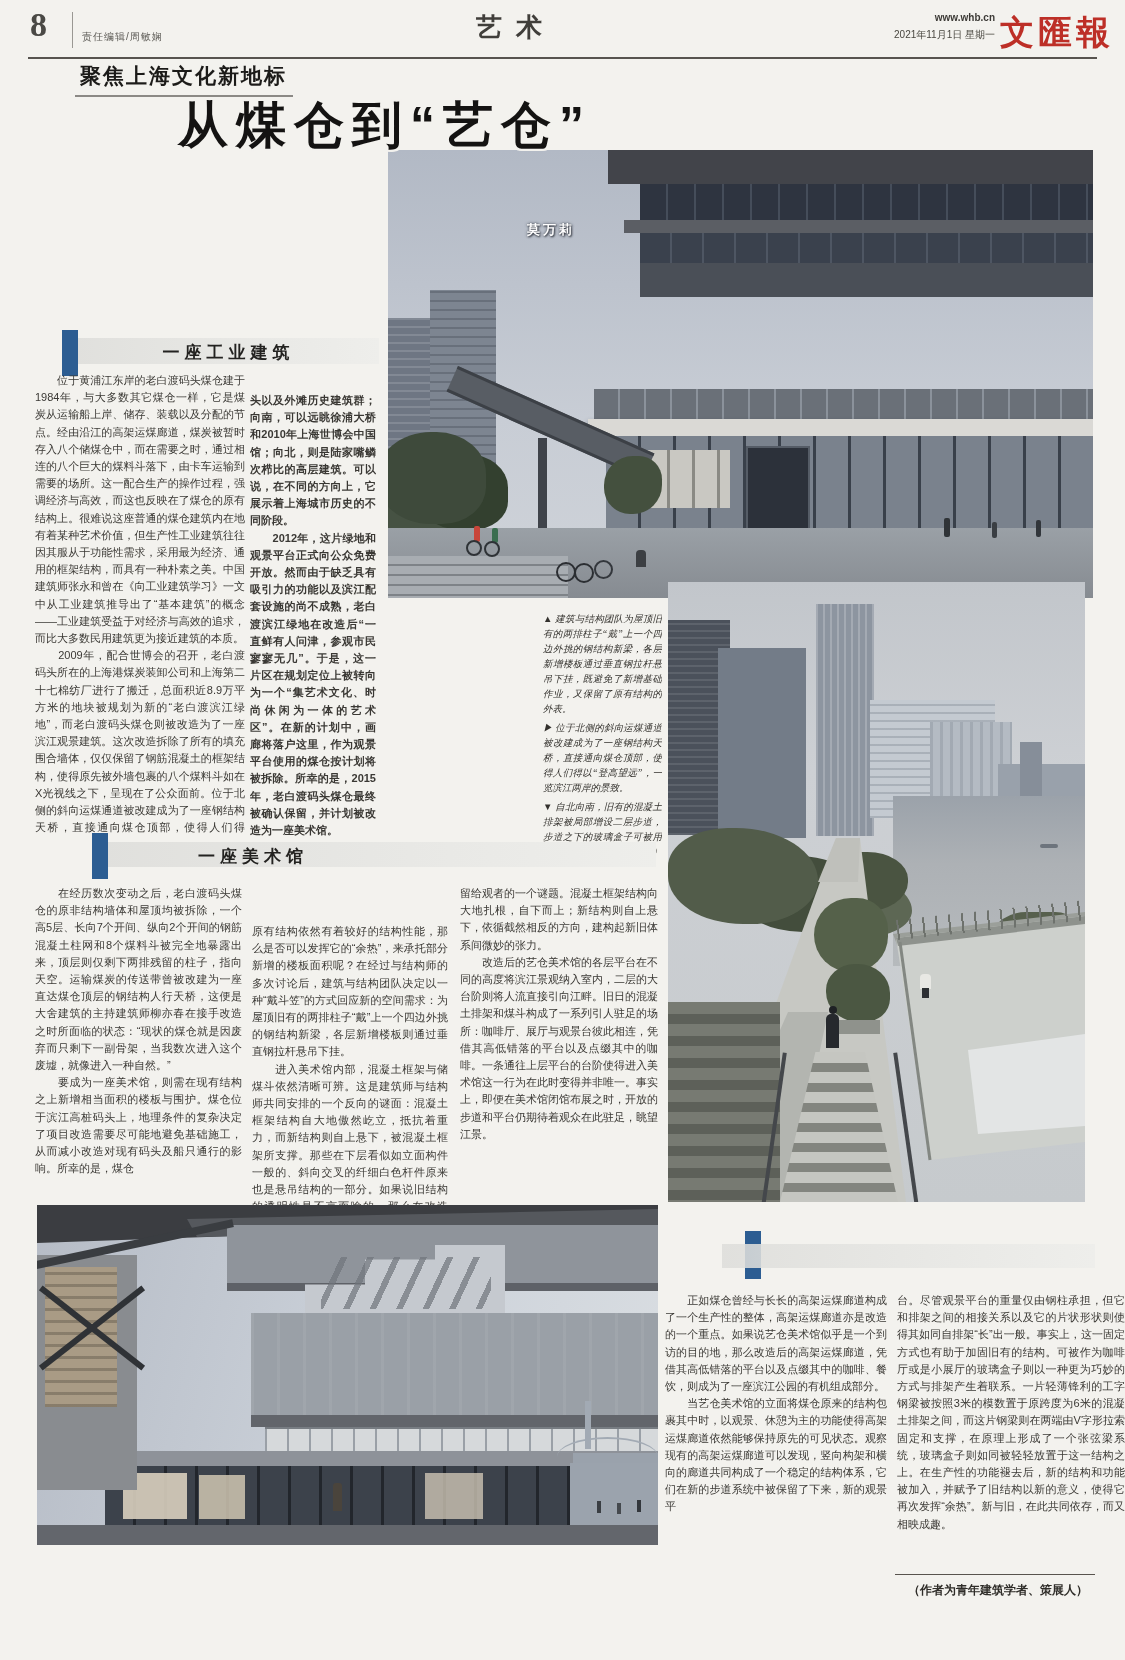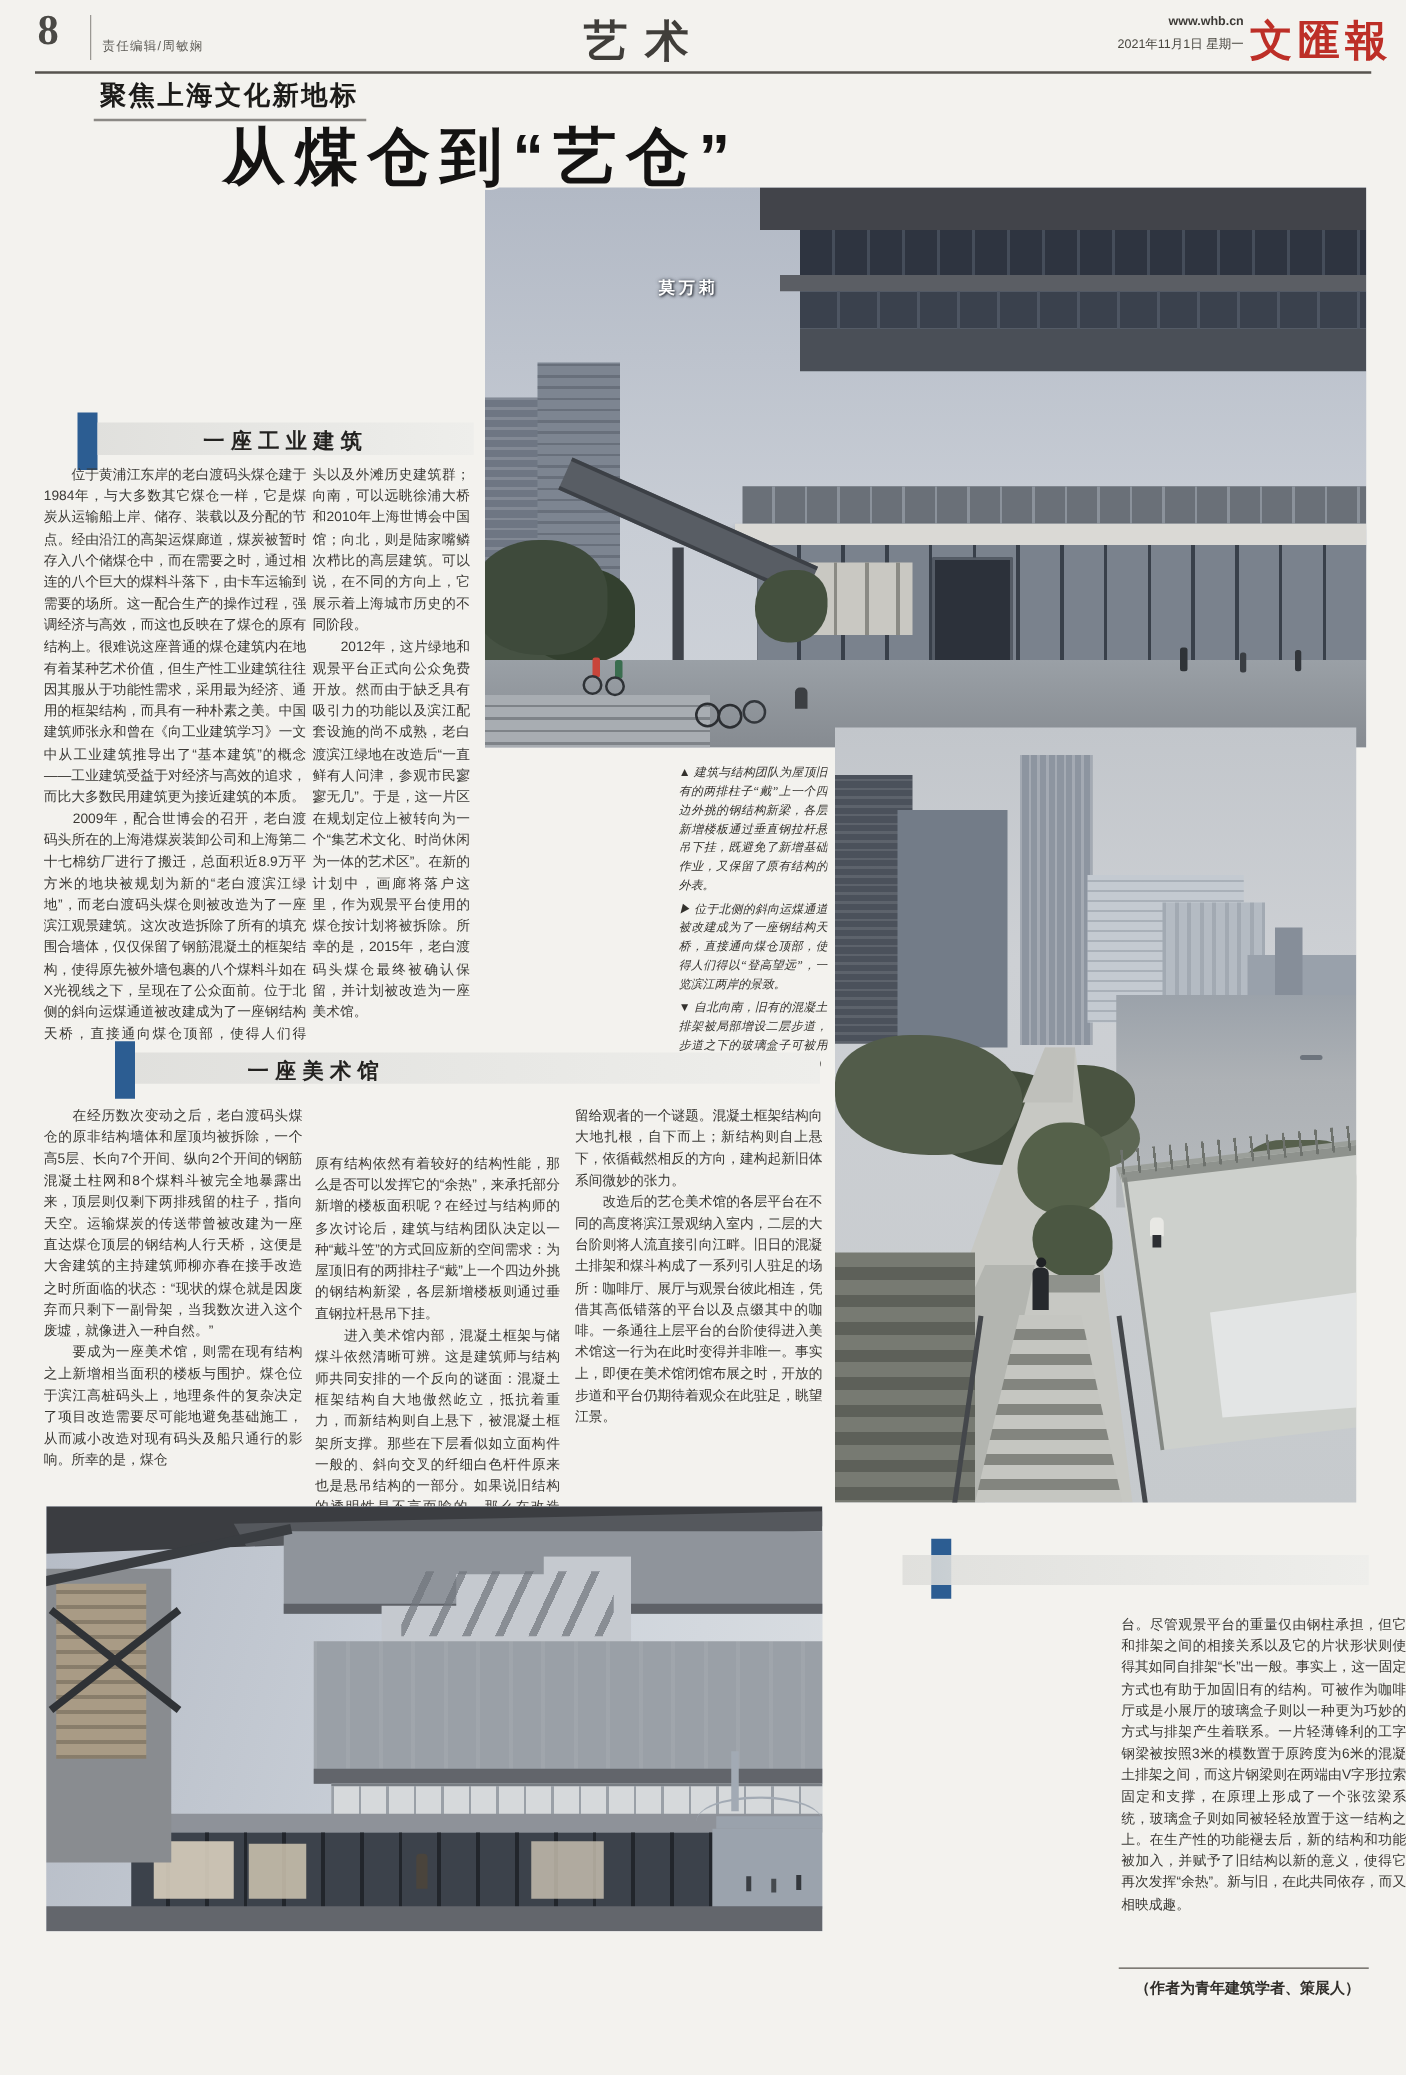--- a/index.html
+++ b/index.html
@@ -3,21 +3,21 @@
 <meta charset="utf-8">
 <style>
   html,body{margin:0;padding:0;background:#d8d6d2;}
   .page{position:relative;width:1125px;height:1660px;background:#f3f2ee;
         font-family:"Liberation Sans",sans-serif;color:#35332f;overflow:hidden;margin:0 auto;}
   .a{position:absolute;}
   
   .hdr-num{left:30px;top:6px;font:bold 34px "Liberation Serif",serif;color:#4a4945;}
   .hdr-vline{left:72px;top:12px;width:1px;height:36px;background:#9a9893;}
   .hdr-editor{left:82px;top:30px;font-size:10px;color:#5d5b56;letter-spacing:1px;}
-  .hdr-section{left:0;top:10px;width:1032px;text-align:center;font-size:35px;font-weight:bold;
+  .hdr-section{left:0;top:10px;width:1032px;text-align:center;font-size:26px;font-weight:bold;
                letter-spacing:14px;color:#403e3a;}
   .hdr-url{left:845px;top:12px;width:150px;text-align:right;font-size:10px;font-weight:bold;color:#3c3a36;}
   .hdr-date{left:805px;top:28px;width:190px;text-align:right;font-size:10px;color:#48463f;}
   .hdr-logo{left:1000px;top:10px;width:125px;font:bold 34px "Liberation Serif",serif;
             color:#bd2f27;letter-spacing:4px;}
   .hdr-rule{left:28px;top:57px;width:1069px;height:2px;background:#57544f;}
   .kicker{left:80px;top:62px;font-size:21px;font-weight:bold;color:#1c1b19;letter-spacing:2px;}
   .kicker-underline{left:75px;top:95px;width:218px;height:2px;background:#8b8985;}
   
   .title{font-weight:bold;color:#141312;z-index:6;white-space:nowrap;
@@ -105,21 +105,21 @@
 
   <div class="a title title1">从煤仓到“艺仓”</div>
   <div class="a byline">莫万莉</div>
 
 
   <div class="a sec-accent" style="left:62px;top:330px;height:46px;"></div>
   <div class="a sec-bar" style="left:78px;top:338px;width:301px;height:26px;"></div>
   <div class="a sec-title" style="left:78px;top:341px;width:301px;">一座工业建筑</div>
   <div class="a col" style="left:35px;top:372px;width:210px;height:464px;">　　位于黄浦江东岸的老白渡码头煤仓建于1984年，与大多数其它煤仓一样，它是煤炭从运输船上岸、储存、装载以及分配的节点。经由沿江的高架运煤廊道，煤炭被暂时存入八个储煤仓中，而在需要之时，通过相连的八个巨大的煤料斗落下，由卡车运输到需要的场所。这一配合生产的操作过程，强调经济与高效，而这也反映在了煤仓的原有结构上。很难说这座普通的煤仓建筑内在地有着某种艺术价值，但生产性工业建筑往往因其服从于功能性需求，采用最为经济、通用的框架结构，而具有一种朴素之美。中国建筑师张永和曾在《向工业建筑学习》一文中从工业建筑推导出了“基本建筑”的概念——工业建筑受益于对经济与高效的追求，而比大多数民用建筑更为接近建筑的本质。
 　　2009年，配合世博会的召开，老白渡码头所在的上海港煤炭装卸公司和上海第二十七棉纺厂进行了搬迁，总面积近8.9万平方米的地块被规划为新的“老白渡滨江绿地”，而老白渡码头煤仓则被改造为了一座滨江观景建筑。这次改造拆除了所有的填充围合墙体，仅仅保留了钢筋混凝土的框架结构，使得原先被外墙包裹的八个煤料斗如在X光视线之下，呈现在了公众面前。位于北侧的斜向运煤通道被改建成为了一座钢结构天桥，直接通向煤仓顶部，使得人们得以“登高远眺”。对岸，是十六铺码</div>
-  <div class="a col" style="left:250px;top:372px;width:126px;height:464px;">头以及外滩历史建筑群；向南，可以远眺徐浦大桥和2010年上海世博会中国馆；向北，则是陆家嘴鳞次栉比的高层建筑。可以说，在不同的方向上，它展示着上海城市历史的不同阶段。
+  <div class="a col" style="left:250px;top:392px;width:126px;height:464px;font-weight:bold;">头以及外滩历史建筑群；向南，可以远眺徐浦大桥和2010年上海世博会中国馆；向北，则是陆家嘴鳞次栉比的高层建筑。可以说，在不同的方向上，它展示着上海城市历史的不同阶段。
 　　2012年，这片绿地和观景平台正式向公众免费开放。然而由于缺乏具有吸引力的功能以及滨江配套设施的尚不成熟，老白渡滨江绿地在改造后“一直鲜有人问津，参观市民寥寥无几”。于是，这一片区在规划定位上被转向为一个“集艺术文化、时尚休闲为一体的艺术区”。在新的计划中，画廊将落户这里，作为观景平台使用的煤仓按计划将被拆除。所幸的是，2015年，老白渡码头煤仓最终被确认保留，并计划被改造为一座美术馆。</div>
 
   <div class="a caps">
     <p class="cap">▲ 建筑与结构团队为屋顶旧有的两排柱子“戴”上一个四边外挑的钢结构新梁，各层新增楼板通过垂直钢拉杆悬吊下挂，既避免了新增基础作业，又保留了原有结构的外表。</p>
     <p class="cap">▶ 位于北侧的斜向运煤通道被改建成为了一座钢结构天桥，直接通向煤仓顶部，使得人们得以“登高望远”，一览滨江两岸的景致。</p>
     <p class="cap">▼ 自北向南，旧有的混凝土排架被局部增设二层步道，步道之下的玻璃盒子可被用做咖啡厅、商店或小展厅等；一些新结构从排架之上“长出”，艺仓美术馆水平悬挑的体量构成了滨江景观步道的终点。</p>
   </div>
   <div class="a cap-credit">（本版图片摄影：田方方）</div>
 
   <div class="a sec-accent" style="left:92px;top:833px;height:46px;"></div>
@@ -215,18 +215,20 @@
     <div class="fig" style="left:533px;top:258px;width:88px;height:64px;background:#9ba3ad;"></div>
     <div class="fig" style="left:560px;top:296px;width:4px;height:12px;background:#3a3e43;"></div>
     <div class="fig" style="left:580px;top:298px;width:4px;height:11px;background:#45494e;"></div>
     <div class="fig" style="left:600px;top:295px;width:4px;height:12px;background:#33373c;"></div>
 
     <div class="fig" style="left:0;top:320px;width:621px;height:20px;background:#63666c;"></div>
   </div>
 
   <div class="a sec-accent" style="left:745px;top:1231px;height:48px;"></div>
   <div class="a sec-bar" style="left:722px;top:1244px;width:373px;height:24px;"></div>
+  <div class="a col" style="left:665px;top:1292px;width:222px;height:278px;">　　正如煤仓曾经与长长的高架运煤廊道构成了一个生产性的整体，高架运煤廊道亦是改造的一个重点。如果说艺仓美术馆似乎是一个到访的目的地，那么改造后的高架运煤廊道，凭借其高低错落的平台以及点缀其中的咖啡、餐饮，则成为了一座滨江公园的有机组成部分。
+　　当艺仓美术馆的立面将煤仓原来的结构包裹其中时，以观景、休憩为主的功能使得高架运煤廊道依然能够保持原先的可见状态。观察现有的高架运煤廊道可以发现，竖向构架和横向的廊道共同构成了一个稳定的结构体系，它们在新的步道系统中被保留了下来，新的观景平</div>
   <div class="a col" style="left:897px;top:1292px;width:228px;height:278px;">台。尽管观景平台的重量仅由钢柱承担，但它和排架之间的相接关系以及它的片状形状则使得其如同自排架“长”出一般。事实上，这一固定方式也有助于加固旧有的结构。可被作为咖啡厅或是小展厅的玻璃盒子则以一种更为巧妙的方式与排架产生着联系。一片轻薄锋利的工字钢梁被按照3米的模数置于原跨度为6米的混凝土排架之间，而这片钢梁则在两端由V字形拉索固定和支撑，在原理上形成了一个张弦梁系统，玻璃盒子则如同被轻轻放置于这一结构之上。在生产性的功能褪去后，新的结构和功能被加入，并赋予了旧结构以新的意义，使得它再次发挥“余热”。新与旧，在此共同依存，而又相映成趣。</div>
 
   <div class="a end-divider"></div>
   <div class="a author-note">（作者为青年建筑学者、策展人）</div>
 
 </div>
 
 </body></html>

